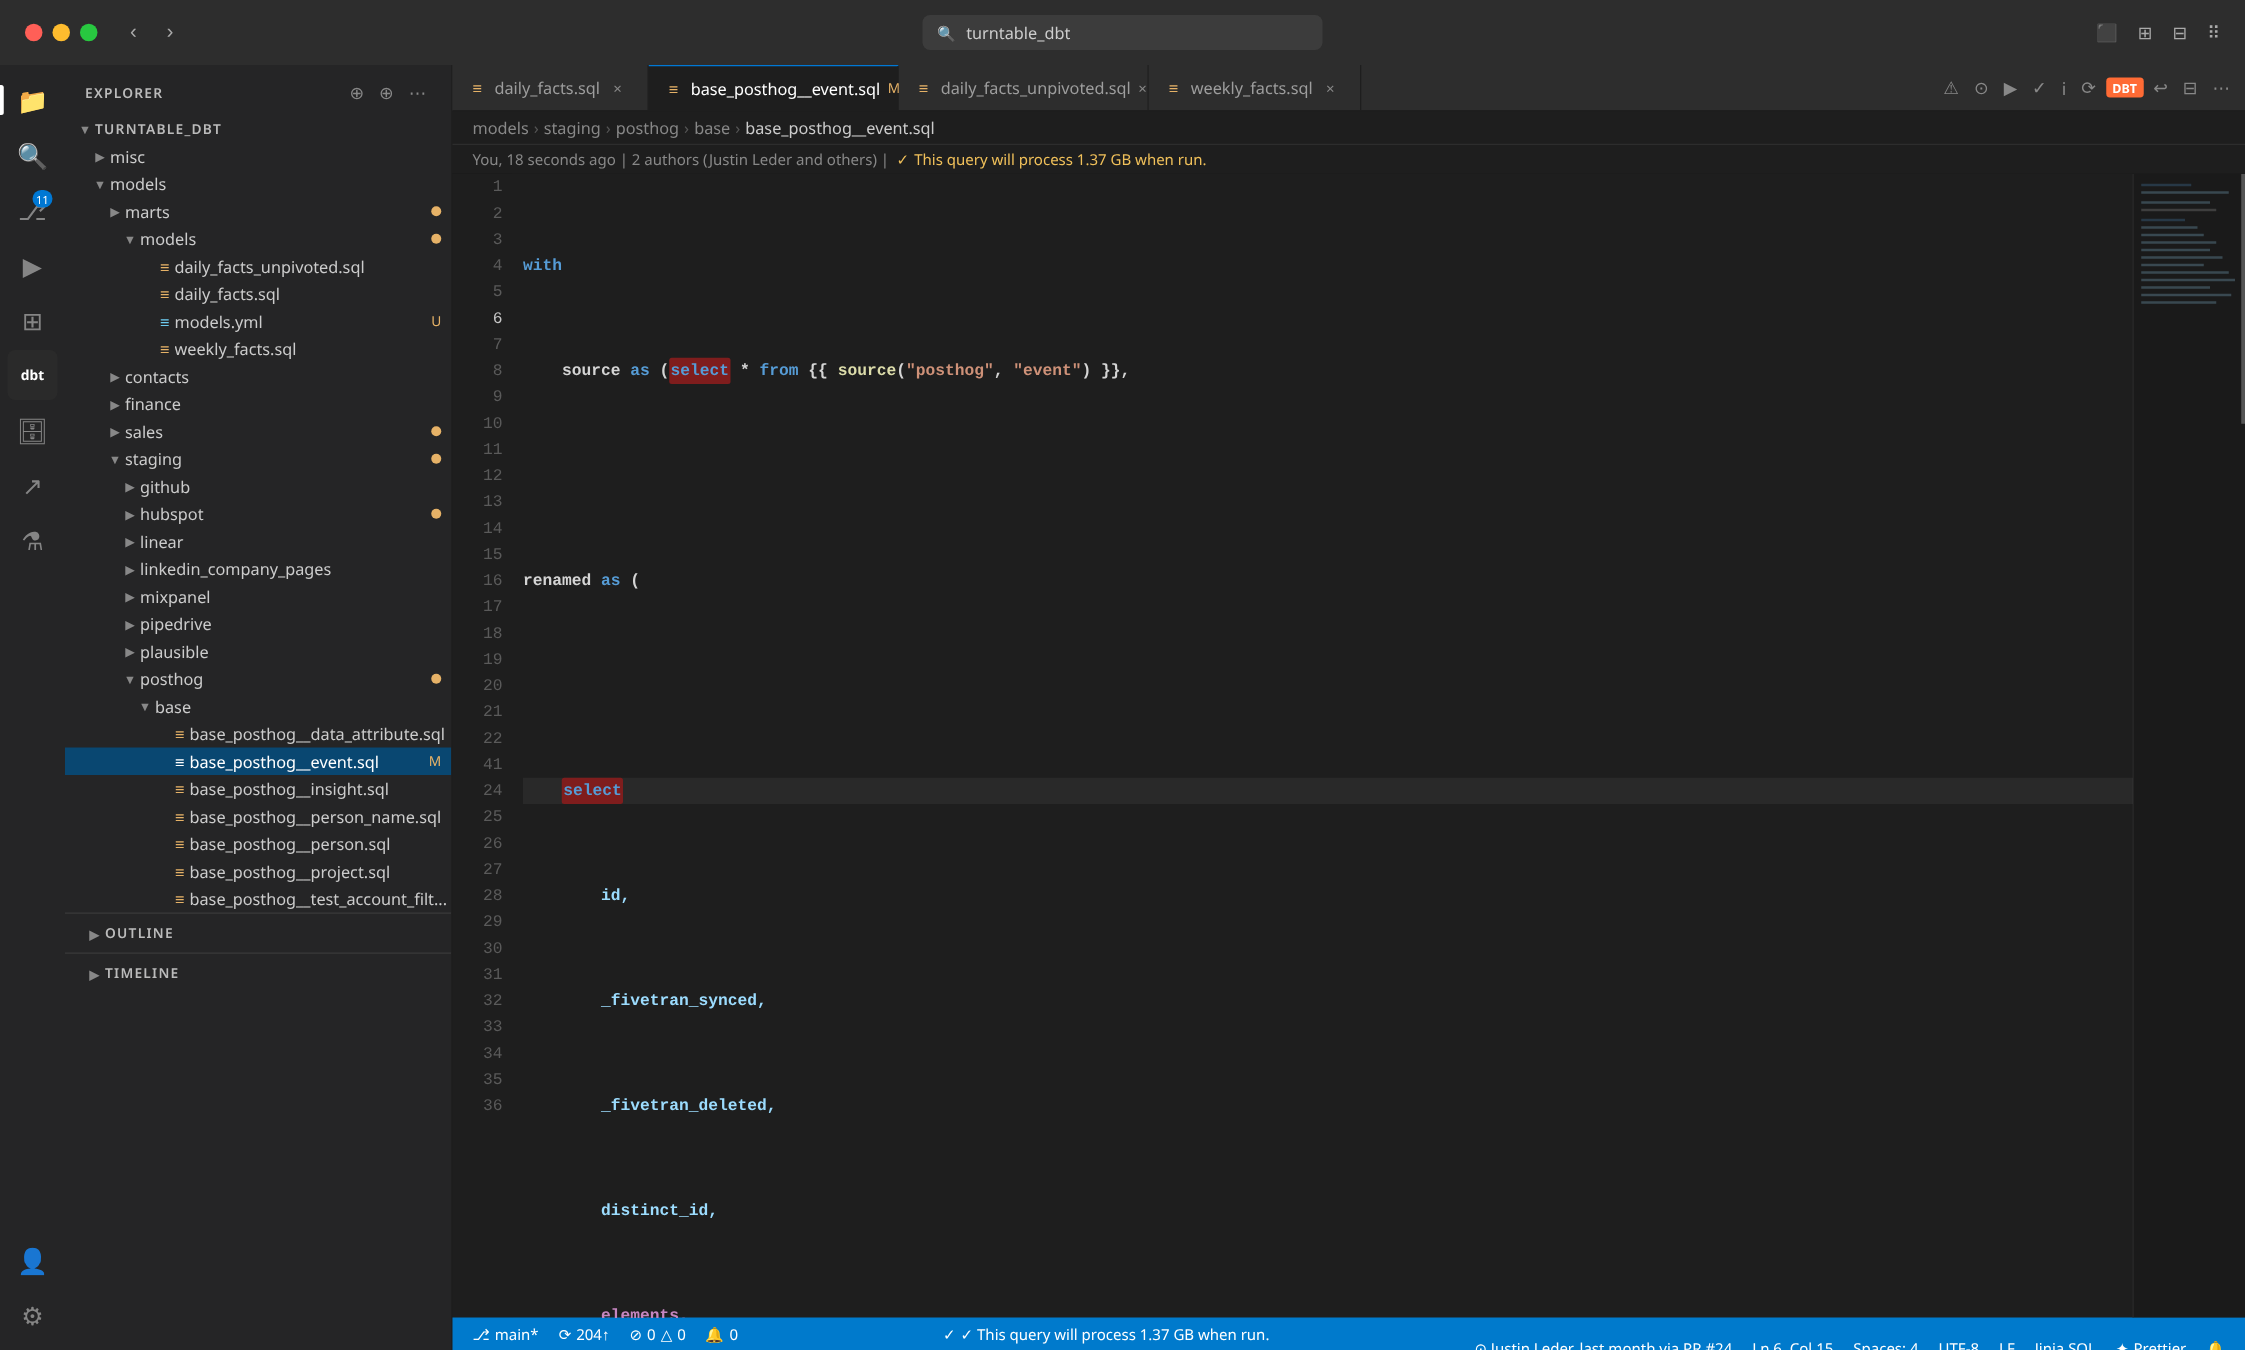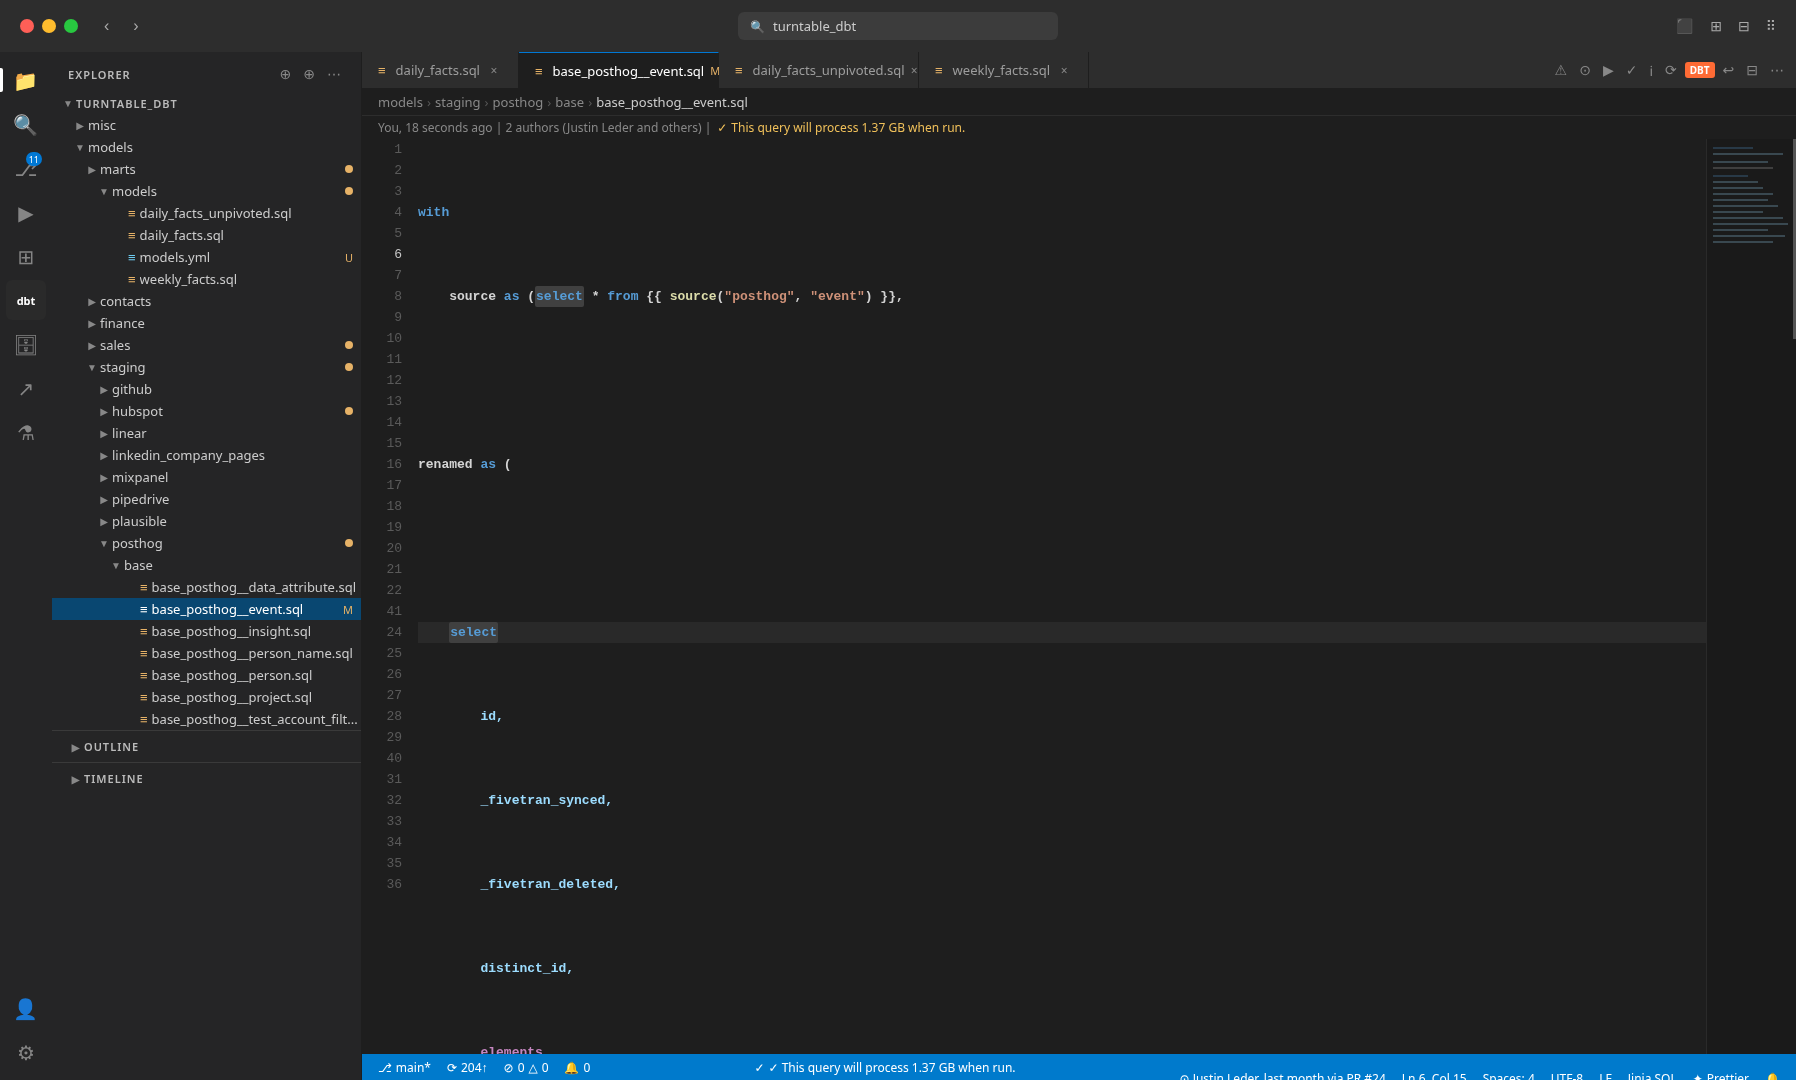--- a/index.html
+++ b/index.html
@@ -333,21 +333,21 @@
       font-weight: bold;
     }
     .code-line.active-line { background: rgba(255,255,255,0.05); }
 
     
     .kw { color: #569cd6; }
     .kw2 { color: #c586c0; }
     .fn { color: #dcdcaa; }
     .str { color: #ce9178; }
     .var { color: #9cdcfe; }
-    .hl { background: #404040; border-radius: 2px; padding: 0 1px; }
+    .hl { background: #7f1d1d; border-radius: 2px; padding: 0 1px; }
 
     .inline-ghost {
       color: #555;
       font-style: italic;
       margin-left: 24px;
     }
 
     
     .minimap {
       width: 90px;
@@ -751,21 +751,21 @@
         <div class="line-number">20</div>
         <div class="line-number">21</div>
         <div class="line-number">22</div>
         <div class="line-number">41</div>
         <div class="line-number">24</div>
         <div class="line-number">25</div>
         <div class="line-number">26</div>
         <div class="line-number">27</div>
         <div class="line-number">28</div>
         <div class="line-number">29</div>
-        <div class="line-number">40</div>
+        <div class="line-number">30</div>
         <div class="line-number">31</div>
         <div class="line-number">32</div>
         <div class="line-number">33</div>
         <div class="line-number">34</div>
         <div class="line-number">35</div>
         <div class="line-number">36</div>
       </div>
 
       <div class="code-content">
         

